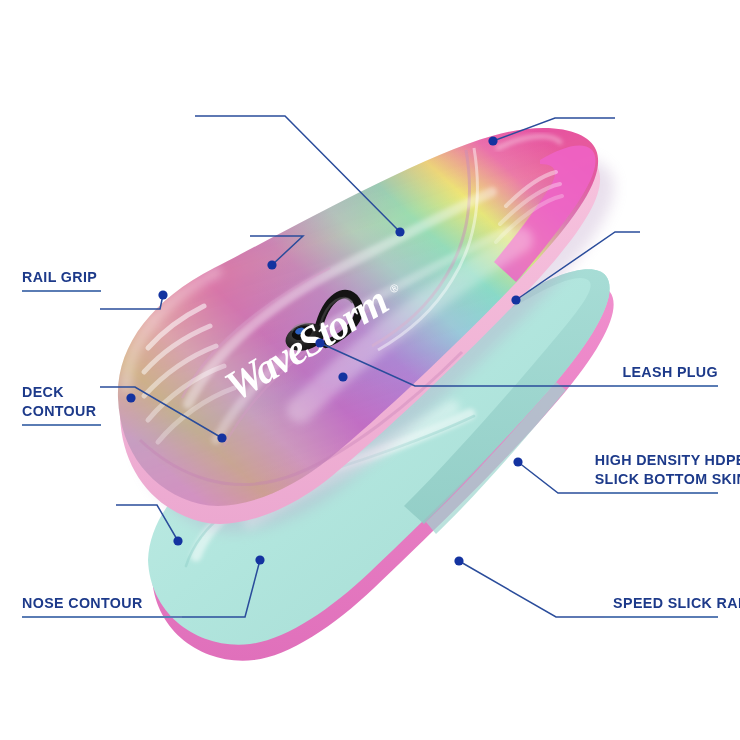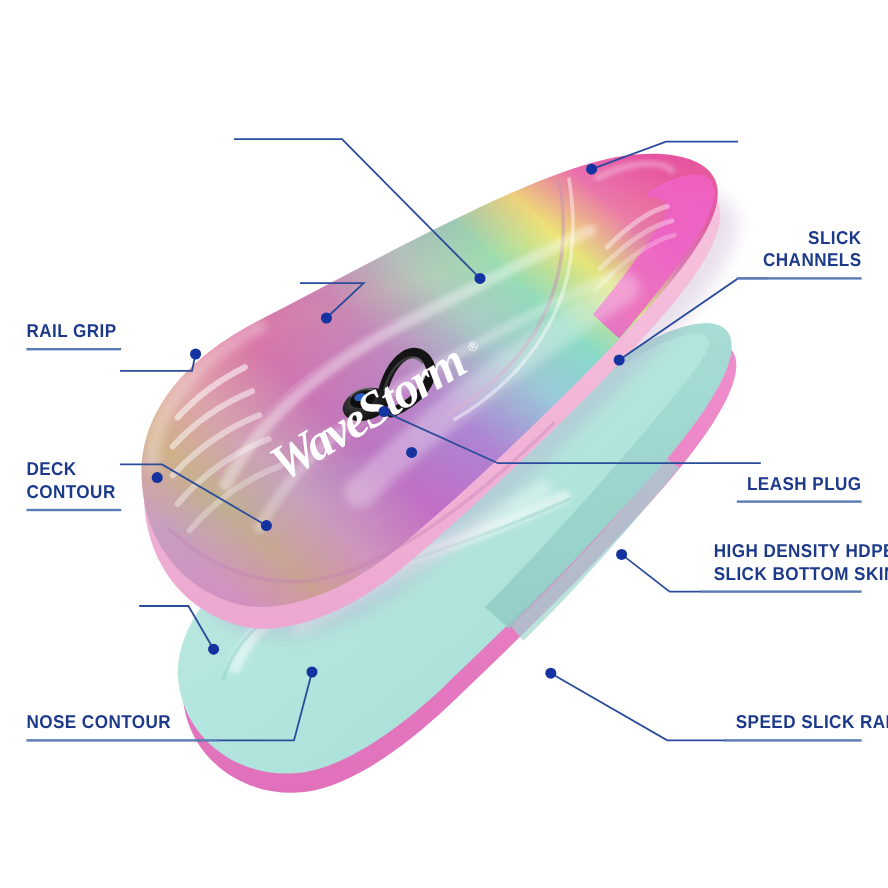--- a/index.html
+++ b/index.html
@@ -301,27 +301,22 @@
     <div class="rule"></div>
   </div>
 
 
   <div class="callout left" style="left:22px; top:593px; width:160px;">
     <div class="label-text">NOSE CONTOUR</div>
     <div class="rule"></div>
   </div>
 
 
-  <div class="callout right" style="left:614px; top:189px; width:104px;">
-    <div class="label-text">SLICK</div>
-    <div class="label-text">CHANNELS</div>
-    <div class="rule"></div>
-  </div>
-
-  <div class="callout right" style="left:614px; top:362px; width:104px;margin-top:32px;">
+
+  <div class="callout right" style="left:614px; top:362px; width:104px;">
     <div class="label-text">LEASH PLUG</div>
     <div class="rule"></div>
   </div>
 
   <div class="callout right" style="left:584px; top:450px; width:134px;">
     <div class="label-text">HIGH DENSITY HDPE</div>
     <div class="label-text">SLICK BOTTOM SKIN</div>
     <div class="rule"></div>
   </div>
 

